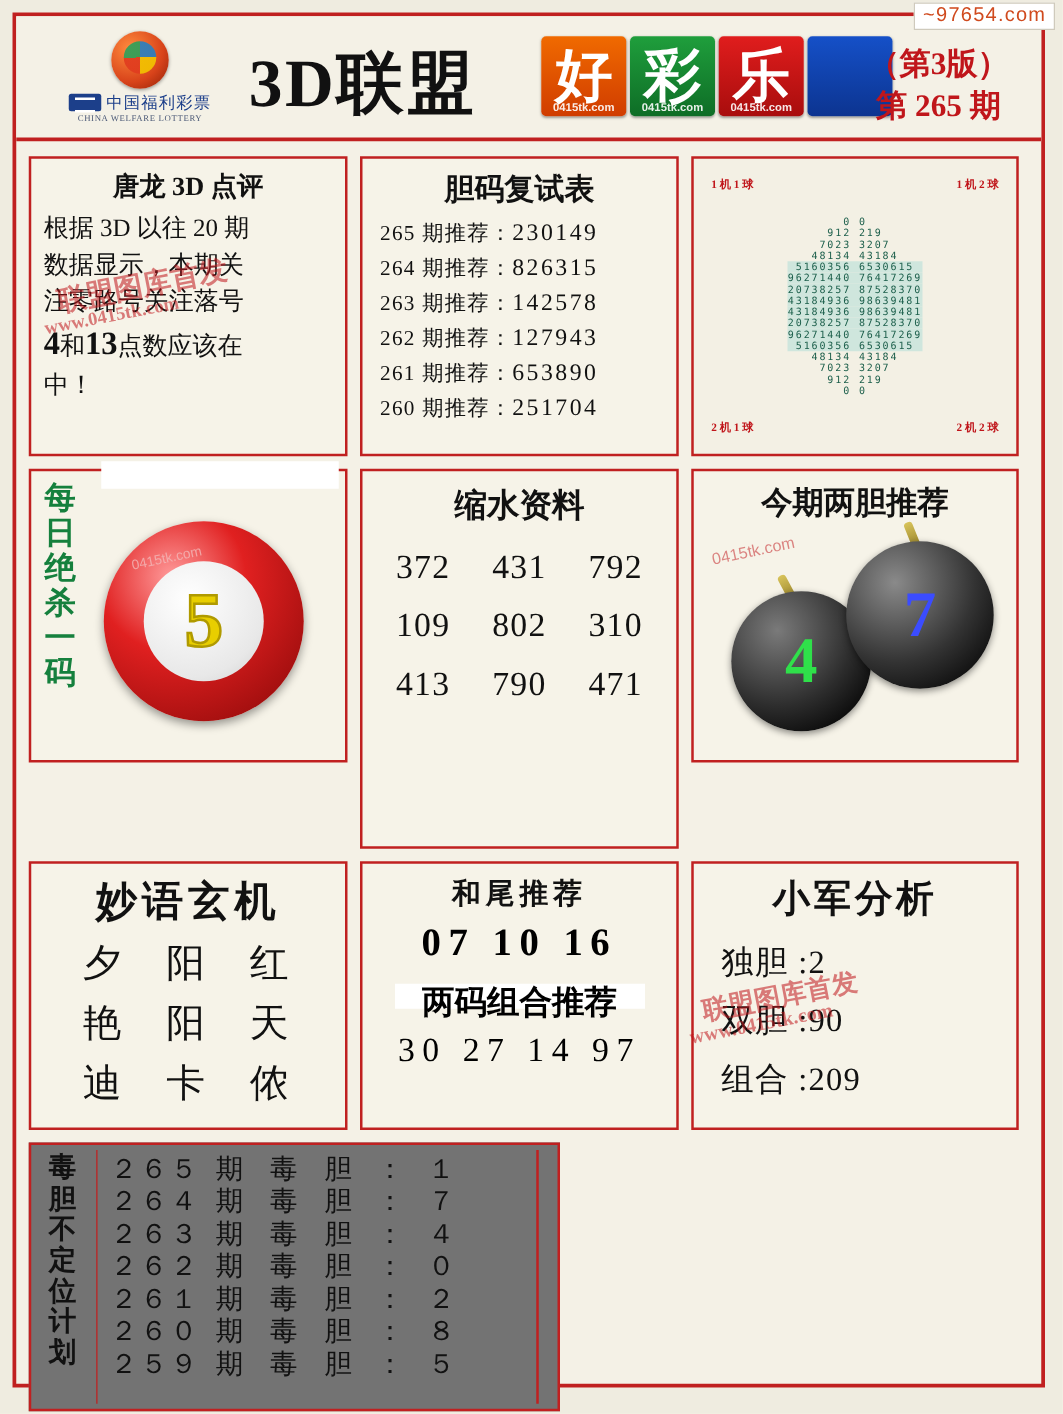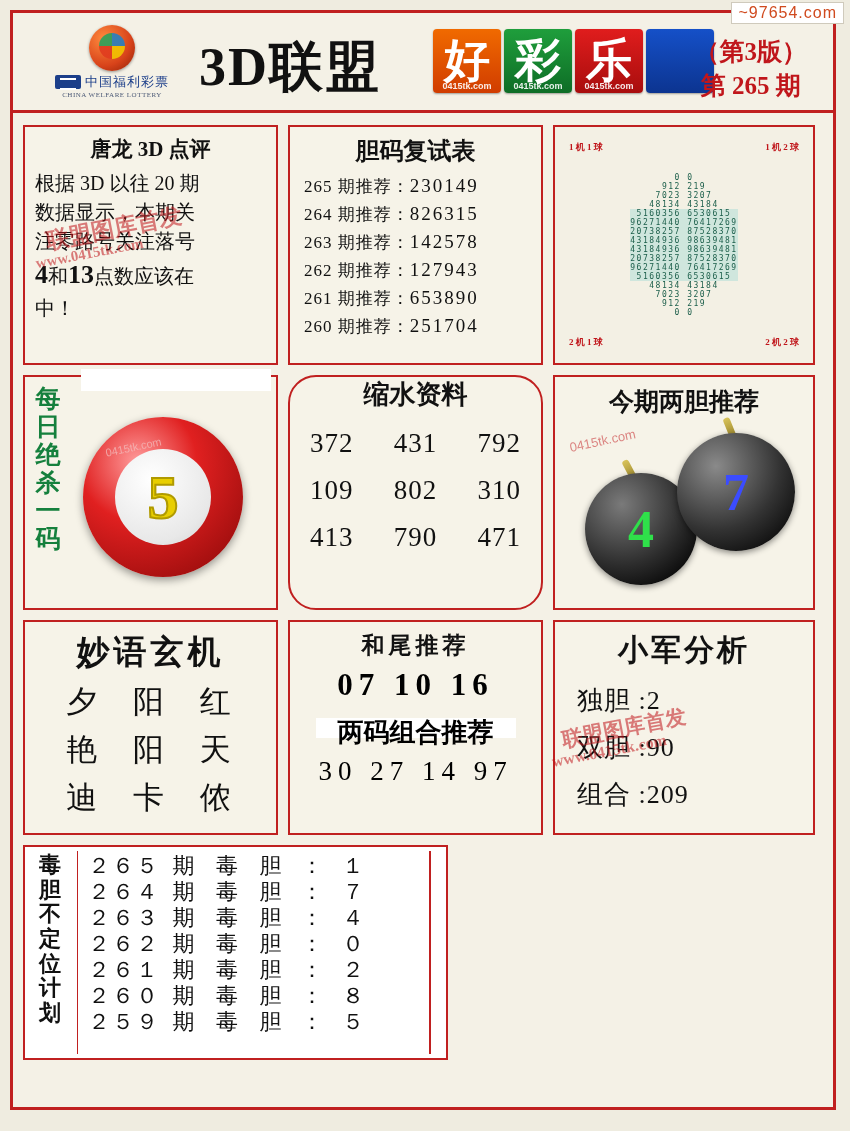--- a/index.html
+++ b/index.html
@@ -155,21 +155,21 @@
   }
   .ballbig .wm{
     position:absolute;left:22px;top:24px;font-size:11px;color:#f3b8b8;opacity:.8;
     transform:rotate(-12deg);font-family:"Liberation Sans",sans-serif;
   }
   .whitestrip{
     position:absolute;left:56px;top:-8px;width:190px;height:22px;background:#fff;
   }
 
   
-  .box5{height:235px;border-radius:28px;}
+  .box5{height:304px;padding:10px;}
   .box5 .t{font-size:26px;margin-bottom:14px;}
   .box5 .g{display:flex;justify-content:space-around;font-size:27px;color:#111;margin:16px 0;letter-spacing:1px;align-items:flex-end;}
 
   
   .box6{height:235px;padding:8px;overflow:hidden;}
   .box6 .t{font-size:25px;color:#111;}
   .ballsm{position:absolute;border-radius:50%;box-shadow:0 2px 6px rgba(0,0,0,.45);}
   .ballsm .n{
     position:absolute;left:0;right:0;top:50%;transform:translateY(-50%);
     text-align:center;font-size:52px;font-weight:bold;font-family:"Liberation Serif",serif;
@@ -199,21 +199,21 @@
   .box8 .nums2{font-size:27px;text-align:center;letter-spacing:6px;}
   .box8 .wstrip{position:absolute;left:26px;top:96px;width:200px;height:20px;background:#fff;}
 
   
   .box9{height:215px;padding:8px 16px;}
   .box9 .t{font-size:30px;margin-bottom:10px;letter-spacing:3px;}
   .box9 .r{font-size:26px;color:#111;margin:12px 0 0 6px;letter-spacing:1px;}
 
   
   .bottom{
-    border:2px solid #c02020;background:#ffffff;height:215px;position:relative;
+    border:2px solid #c02020;background:#737373;height:215px;position:relative;
     width:425px;box-sizing:border-box;
   }
   .bottom .vert{
     position:absolute;left:8px;top:6px;width:34px;font-size:22px;font-weight:bold;
     line-height:1.12;text-align:center;color:#111;
   }
   .bottom .vdiv{position:absolute;left:52px;top:4px;bottom:4px;width:1px;background:#c02020;}
   .bottom .rows{margin-left:62px;padding-top:6px;}
   .bottom .rw{
     display:flex;align-items:center;font-size:22px;color:#111;height:26px;letter-spacing:2px;

